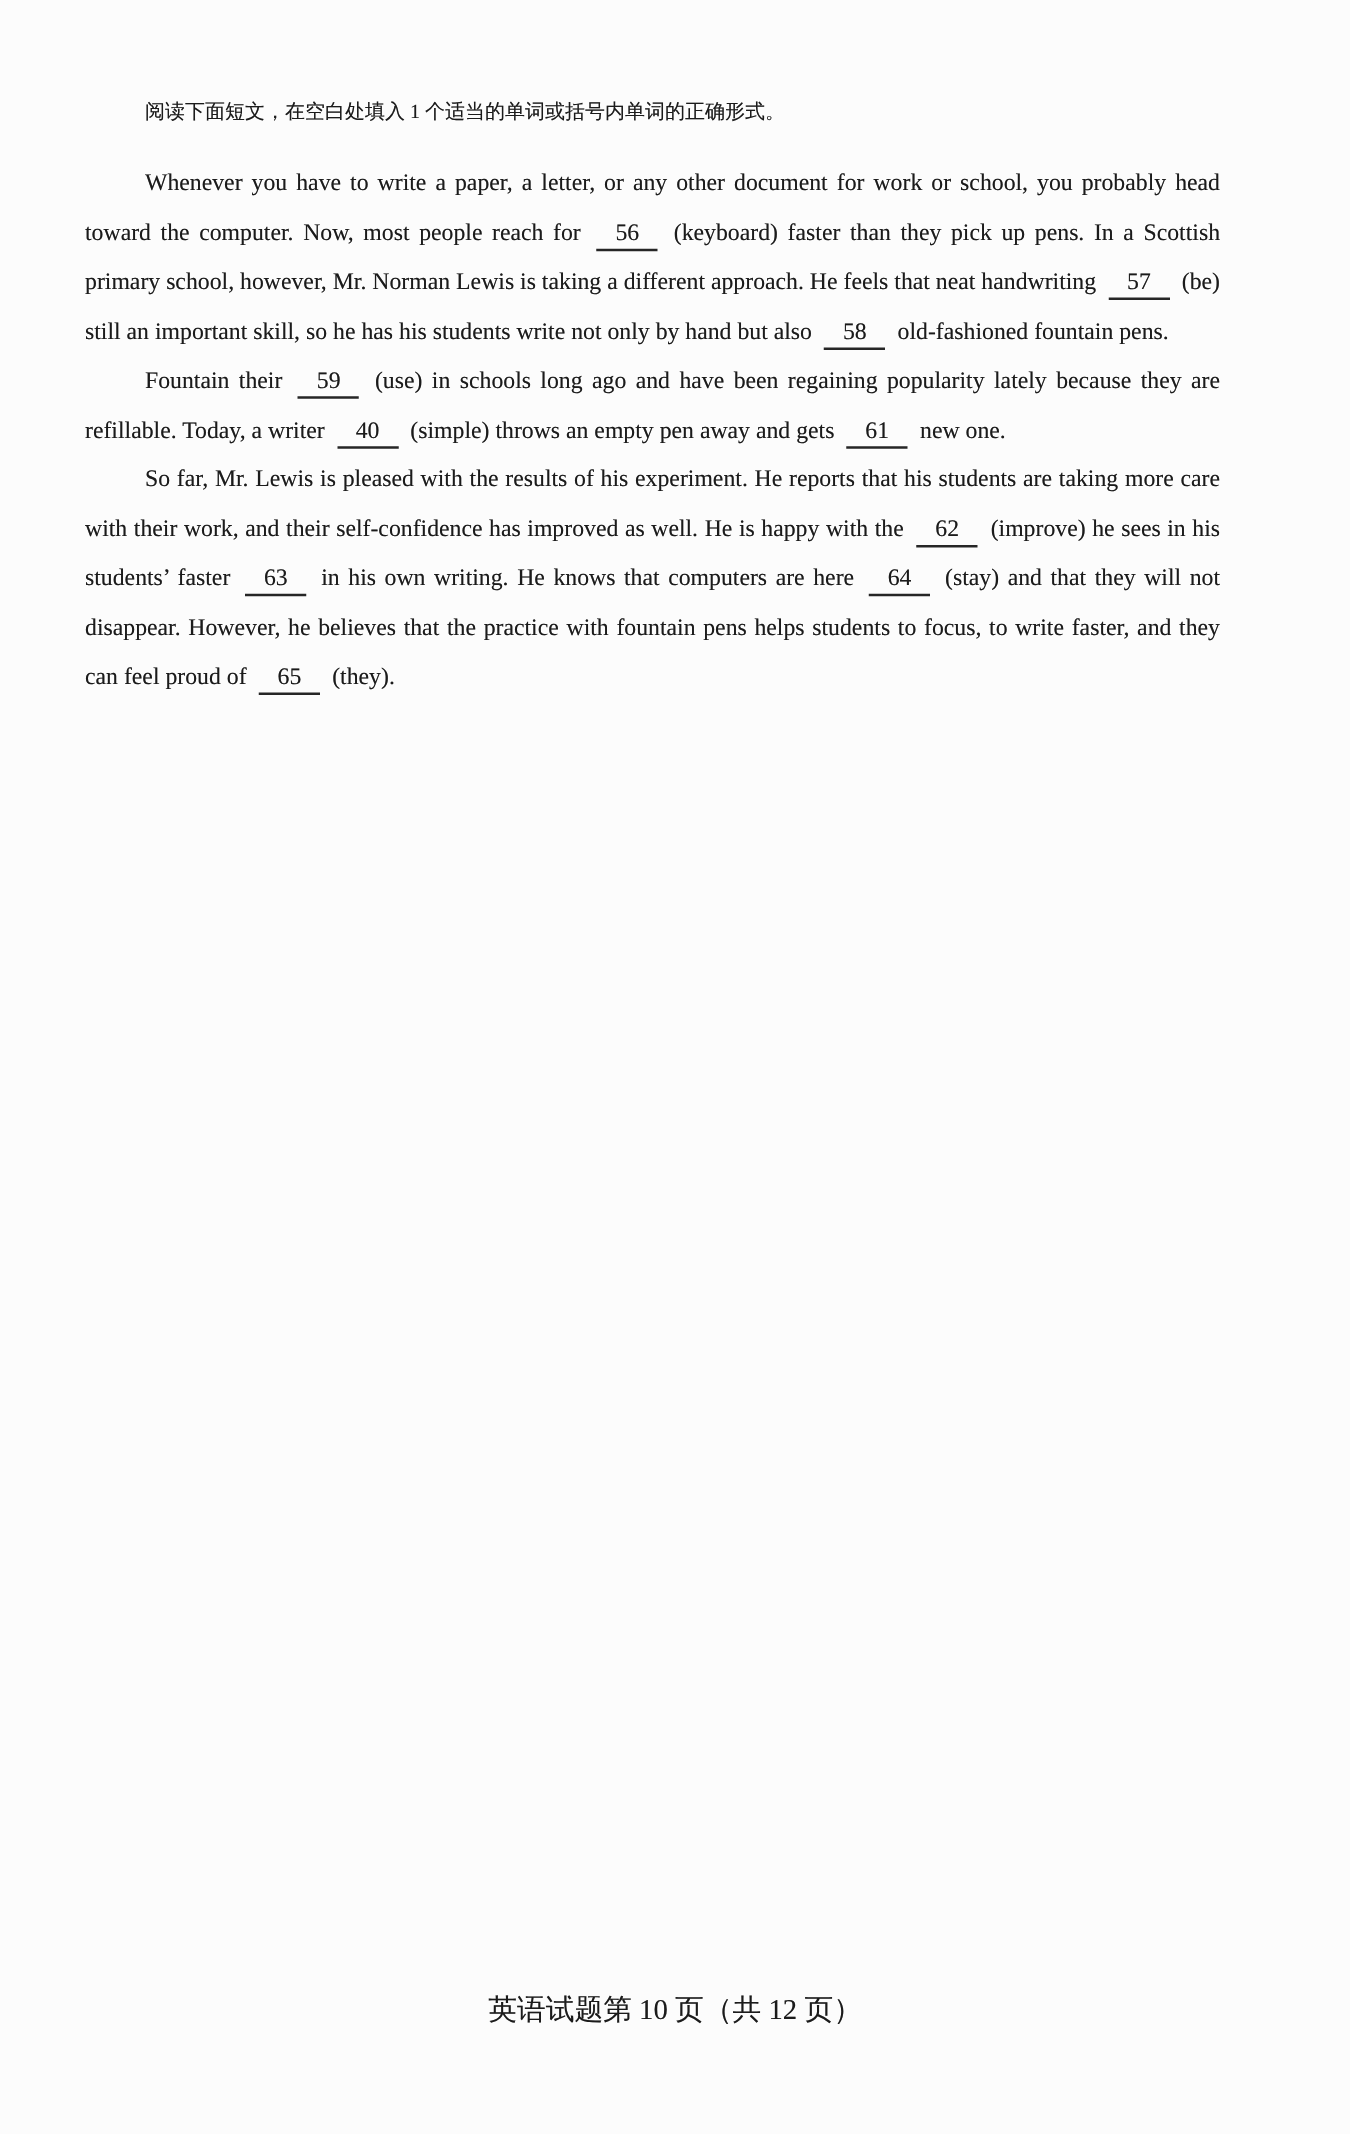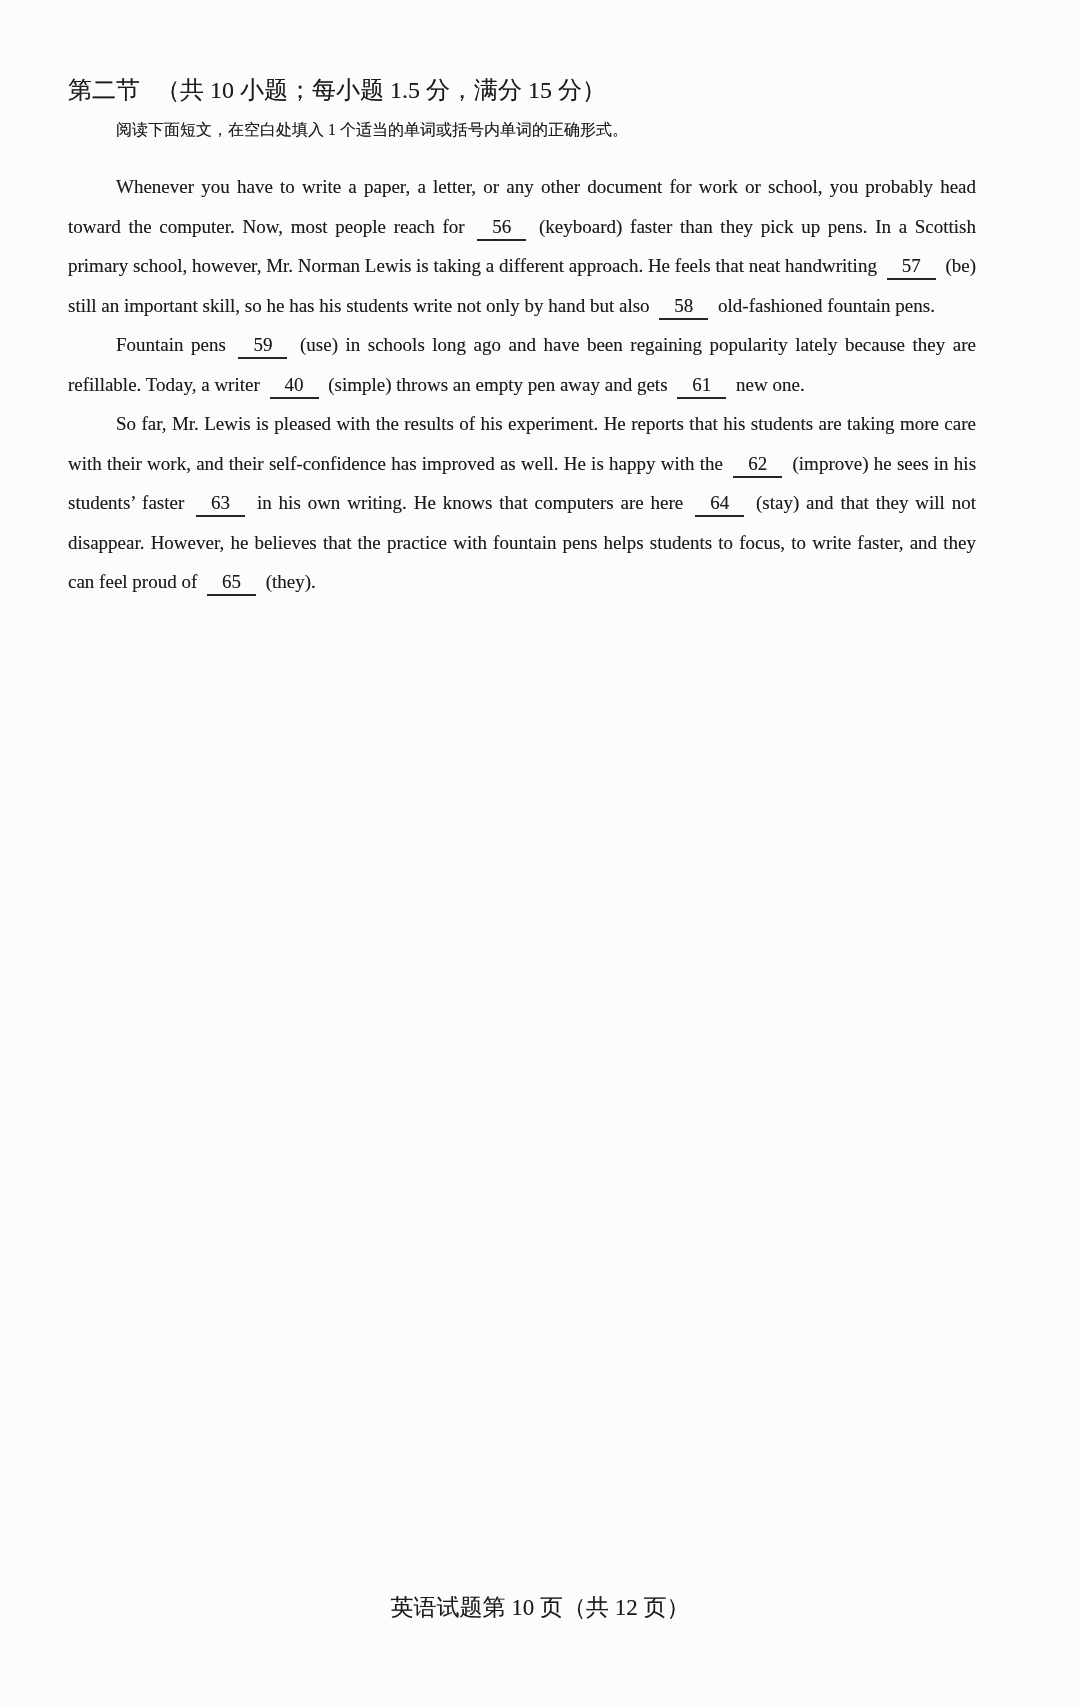--- a/index.html
+++ b/index.html
@@ -62,40 +62,37 @@
     line-height: 32px;
     text-shadow: 0 0 0.5px rgba(20,20,20,0.4);
   }
 </style>
 </head>
 <body>
 
 <div class="page">
   <div class="content">
 
-    <div class="section-header">
-      <span class="section-title">第二节</span><span>（共 10 小题；每小题 1.5 分，满分 15 分）</span>
-    </div>
 
     <div class="instruction">阅读下面短文，在空白处填入 1 个适当的单词或括号内单词的正确形式。</div>
 
     <div class="passage">
 
       <p>
         <span>Whenever you have to write a paper, a letter, or any other document for work or school, you probably head toward the computer. Now, most people reach for</span>
         <span class="blank">56</span>
         <span>(keyboard) faster than they pick up pens. In a Scottish primary school, however, Mr. Norman Lewis is taking a different approach. He feels that neat handwriting</span>
         <span class="blank">57</span>
         <span>(be) still an important skill, so he has his students write not only by hand but also</span>
         <span class="blank">58</span>
         <span>old-fashioned fountain pens.</span>
       </p>
 
       <p>
-        <span>Fountain pens</span>
+        <span>Fountain their</span>
         <span class="blank">59</span>
         <span>(use) in schools long ago and have been regaining popularity lately because they are refillable. Today, a writer</span>
         <span class="blank">40</span>
         <span>(simple) throws an empty pen away and gets</span>
         <span class="blank">61</span>
         <span>new one.</span>
       </p>
 
       <p>
         <span>So far, Mr. Lewis is pleased with the results of his experiment. He reports that his students are taking more care with their work, and their self-confidence has improved as well. He is happy with the</span>

